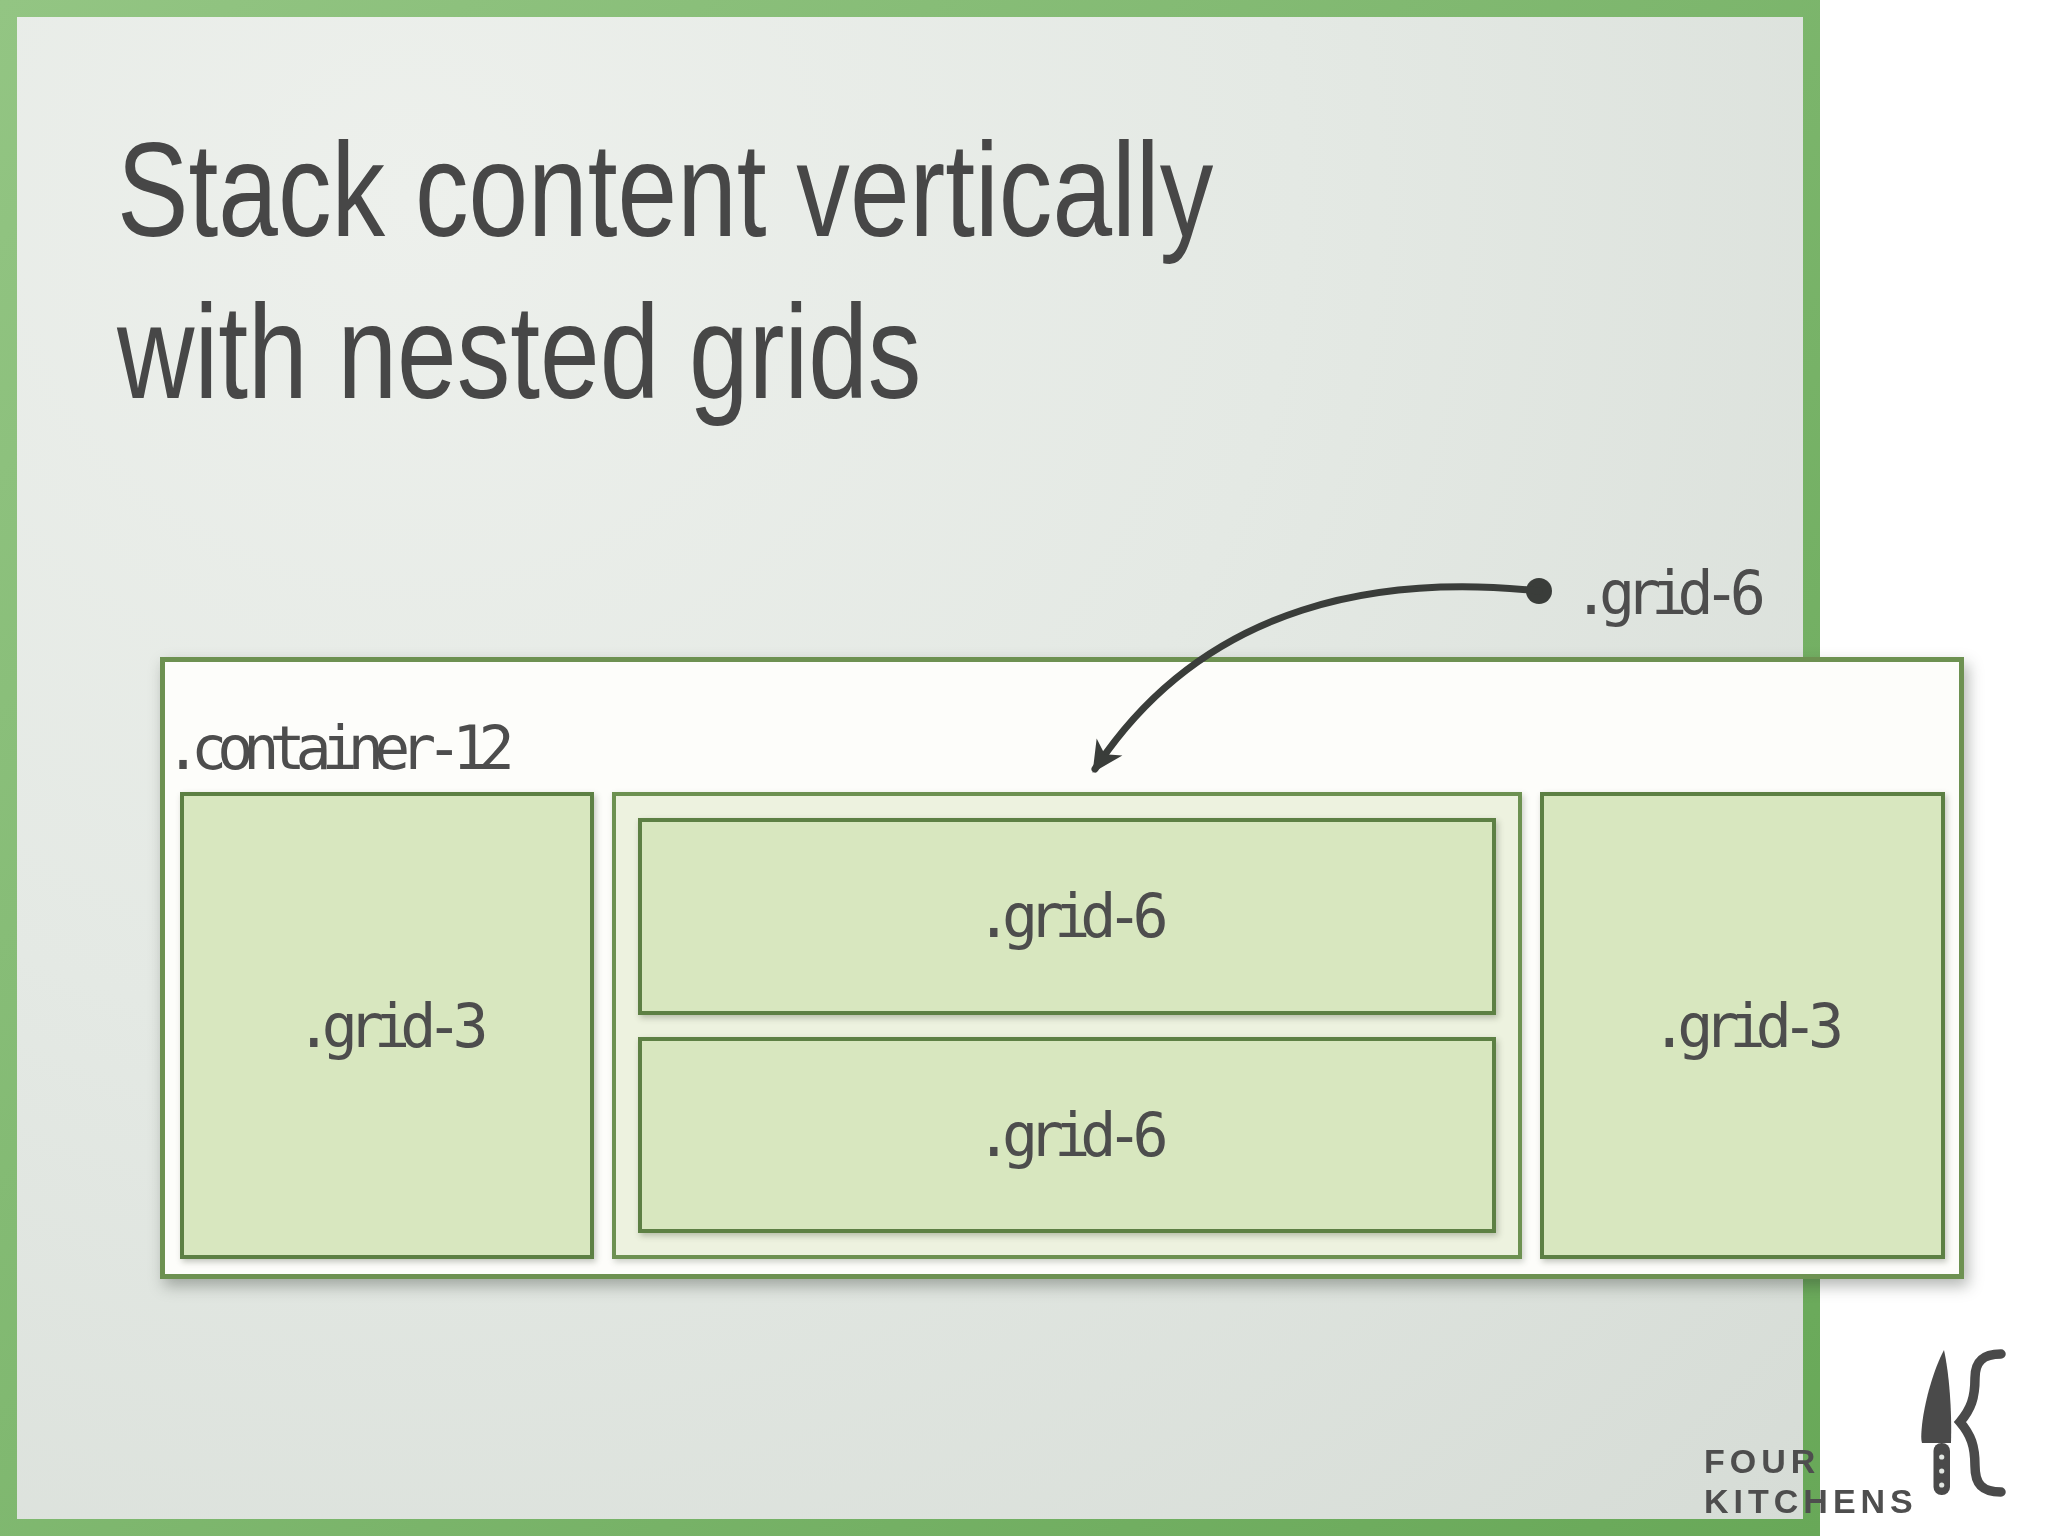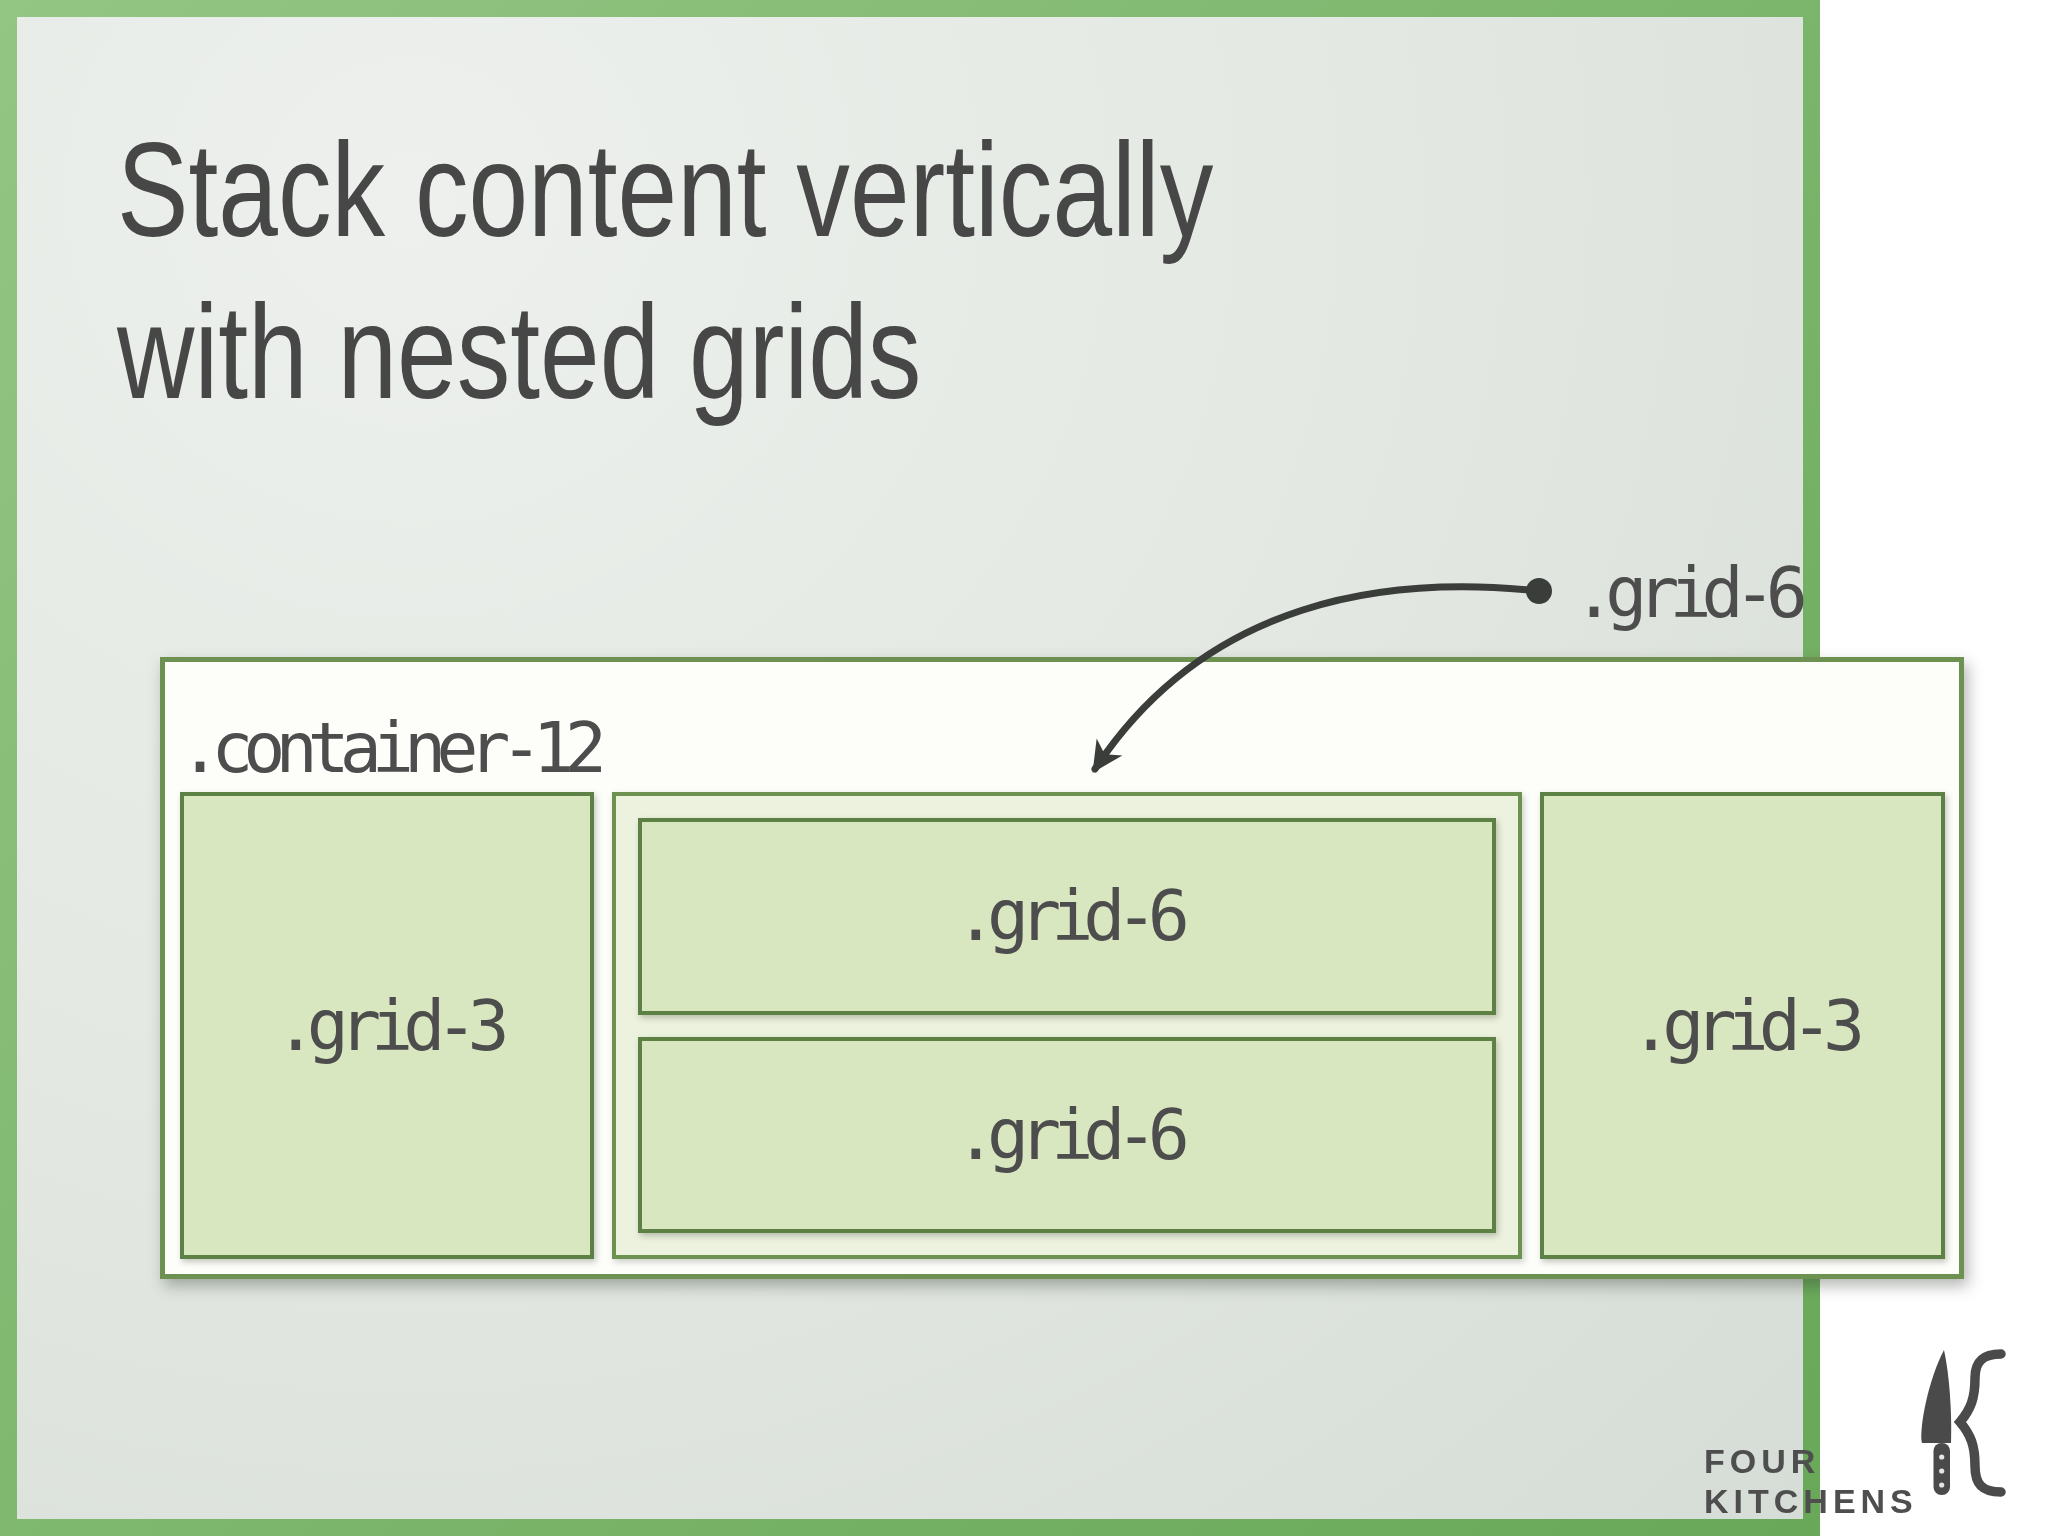--- a/index.html
+++ b/index.html
@@ -19,36 +19,36 @@
   .title{
     position:absolute;left:100px;top:92px;
     font-size:134px;line-height:162px;font-weight:400;
     color:var(--title-text,#474747);
     transform:scaleX(0.8);transform-origin:left top;
     white-space:nowrap;
   }
   .mono{
     font-family:"DejaVu Sans Mono","Liberation Mono",monospace;
     color:var(--mono-text,#4d4d4d);
-    font-size:70px;letter-spacing:-10px;
+    font-size:60px;letter-spacing:-10px;
   }
   .annotation{
     position:absolute;left:1556px;top:532px;line-height:88px;
     white-space:nowrap;z-index:6;
   }
   .container12{
     position:absolute;left:143px;top:640px;width:1804px;height:622px;
     box-sizing:border-box;
     background:var(--container-fill,#fdfdfa);
     border:5px solid var(--container-border,#6d9151);
     box-shadow:4px 7px 14px rgba(40,50,40,.35);
     z-index:2;
   }
   .container-label{
-    position:absolute;left:14px;top:42px;line-height:88px;white-space:nowrap;
+    position:absolute;left:0;top:42px;line-height:88px;white-space:nowrap;
   }
   .row{
     position:absolute;left:15px;right:14px;top:130px;bottom:15px;
     display:flex;gap:18px;
   }
   .gridbox{
     box-sizing:border-box;
     background:var(--box-fill,#d8e7bf);
     border:4px solid var(--box-border,#5d8044);
     display:flex;align-items:center;justify-content:center;

